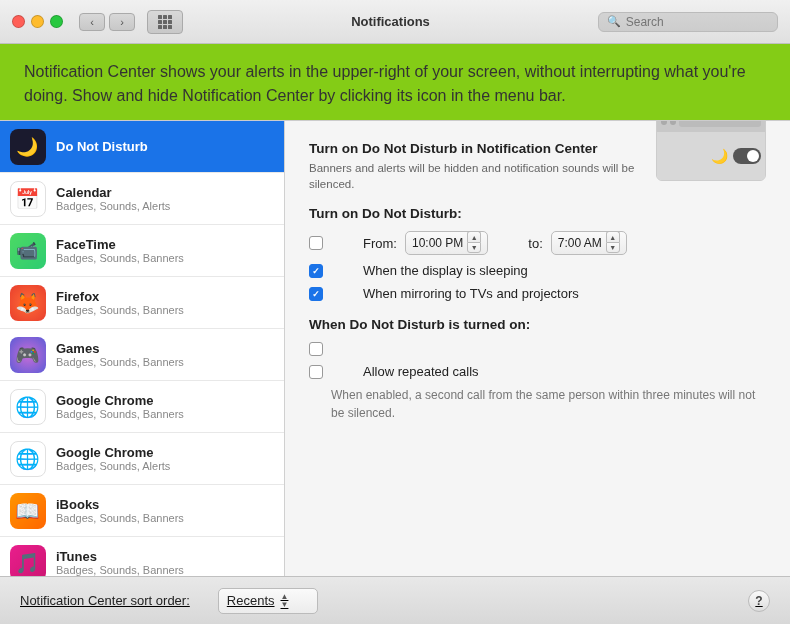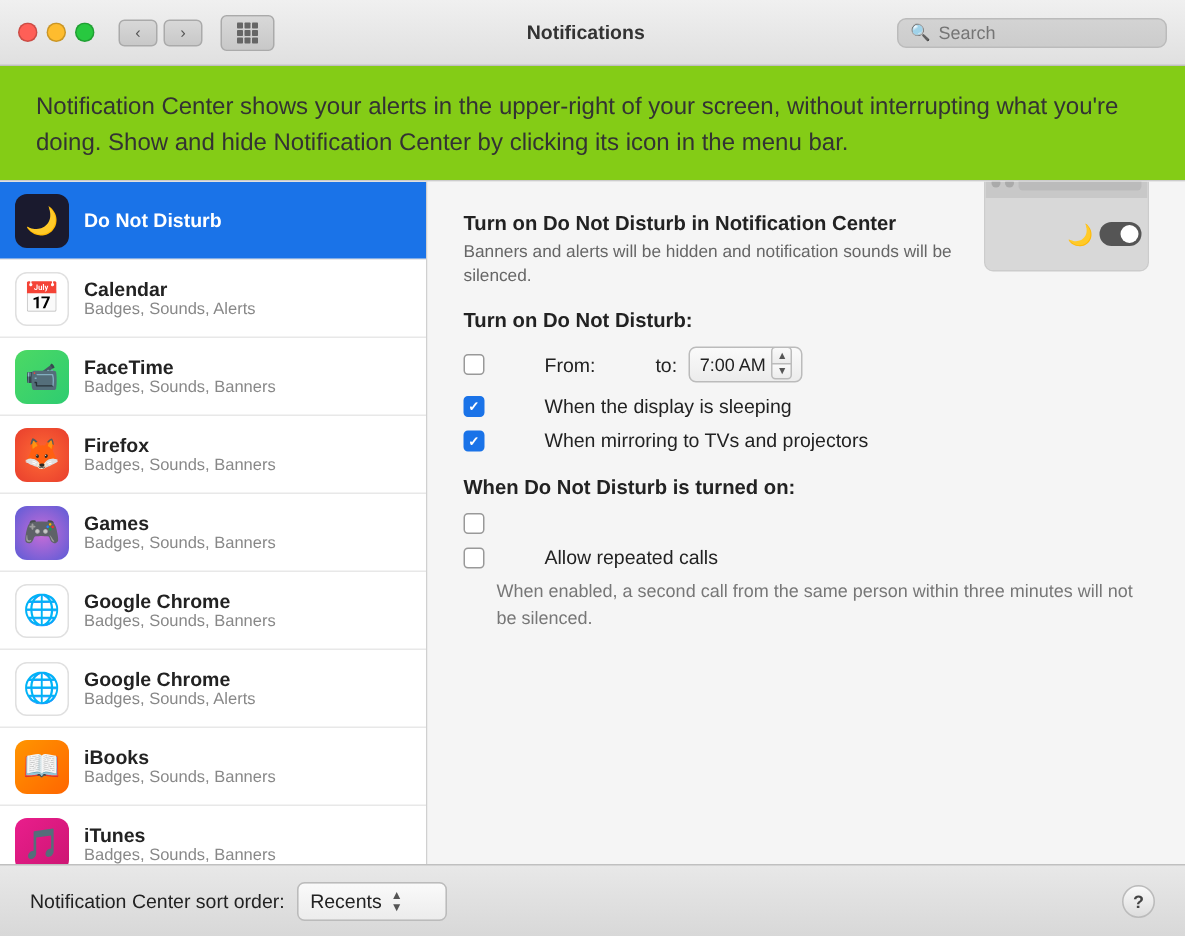--- a/index.html
+++ b/index.html
@@ -333,22 +333,23 @@
     .stepper-btn:last-child { border-radius: 0 0 3px 3px; }
 
     
     .bottom-bar {
       height: 48px;
       background: linear-gradient(to bottom, #e8e8e8, #d8d8d8);
       border-top: 1px solid #c0c0c0;
       display: flex;
       align-items: center;
       padding: 0 20px;
-      gap: 8px;
+      gap: 28px;
       flex-shrink: 0;
+      text-decoration: underline;
     }
     .bottom-label { font-size: 13px; color: #222; font-weight: 500; }
     .sort-select {
       display: flex;
       align-items: center;
       background: linear-gradient(to bottom, #fafafa, #ececec);
       border: 1px solid #bbb;
       border-radius: 5px;
       padding: 3px 8px;
       font-size: 13px;
@@ -536,20 +537,27 @@
       <div class="section-title">Turn on Do Not Disturb in Notification Center</div>
       <div class="section-sub">Banners and alerts will be hidden and notification sounds will be silenced.</div>
 
       <div style="clear:both;"></div>
 
       <div class="section-title" style="margin-bottom: 10px;">Turn on Do Not Disturb:</div>
 
       <div class="row">
         <div class="checkbox-empty"></div>
         <span class="label-text">From:</span>
+        <div class="time-select">
+          <span>10:00 PM</span>
+          <div class="stepper">
+            <div class="stepper-btn">▲</div>
+            <div class="stepper-btn">▼</div>
+          </div>
+        </div>
         <span class="label-text">to:</span>
         <div class="time-select">
           <span>7:00 AM</span>
           <div class="stepper">
             <div class="stepper-btn">▲</div>
             <div class="stepper-btn">▼</div>
           </div>
         </div>
       </div>
 

